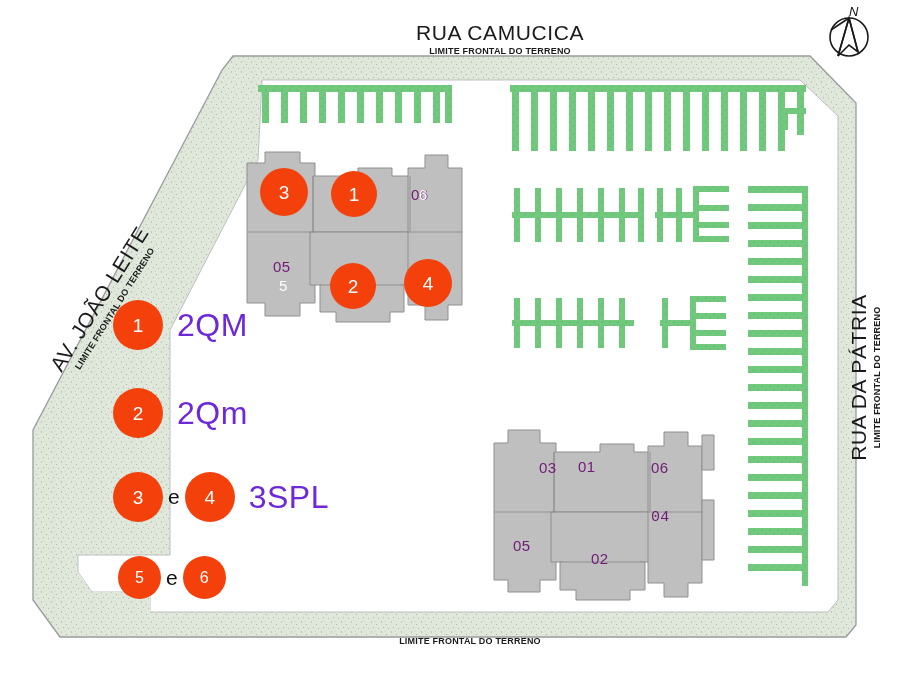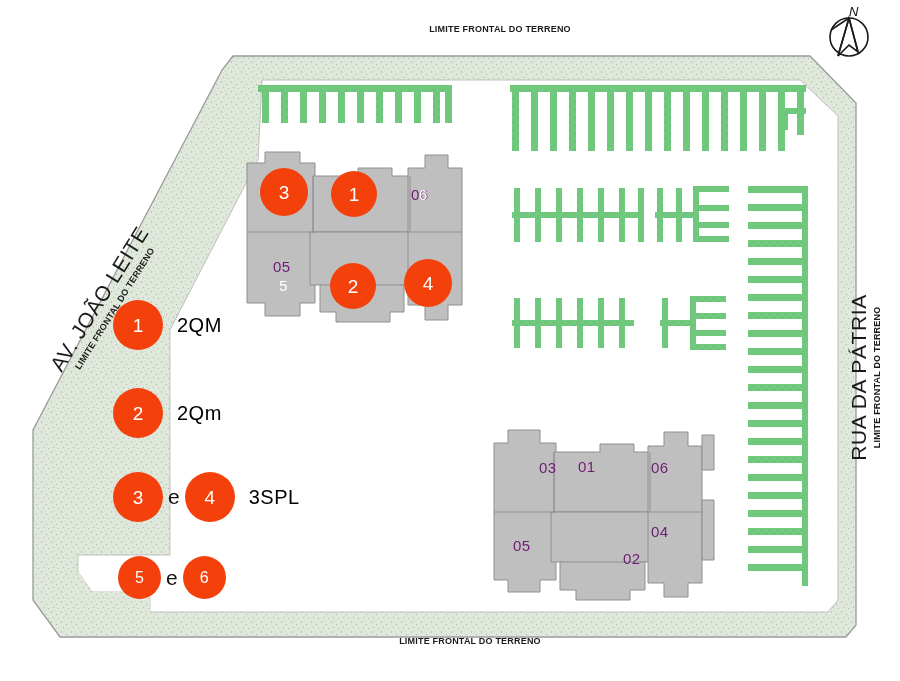--- a/index.html
+++ b/index.html
@@ -14,21 +14,21 @@
   .street-sub{font-size:9px;font-weight:700;letter-spacing:.2px;line-height:1.2;margin-top:2px;}
 
   .badge{position:absolute;border-radius:50%;background:#F4410C;color:#fff;
          display:flex;align-items:center;justify-content:center;
          font-size:19px;font-weight:400;line-height:1;}
   .badge.small{font-size:16px;}
 
   .legend-row{position:absolute;display:flex;align-items:center;}
   .legend-row .badge{position:static;flex:0 0 auto;}
   .legend-conj{font-size:21px;color:#111;margin:0 5px;}
-  .legend-text{font-size:20px;color:#000000;letter-spacing:.5px;margin-left:14px;white-space:nowrap;}
+  .legend-text{font-size:32px;color:#6d28d9;letter-spacing:.5px;margin-left:14px;white-space:nowrap;}
 
   .unit-lbl{position:absolute;font-size:15px;color:#701a75;letter-spacing:.3px;}
   .unit-lbl.white{color:#ffffff;}
 
   .compass-n{position:absolute;font-size:13px;color:#111;font-style:italic;}
 </style>
 </head>
 <body>
 
 <div id="stage">
@@ -219,20 +219,21 @@
     <g fill="none" stroke="#1a1a1a" stroke-width="1.6">
       <circle cx="849" cy="37" r="19"></circle>
       <path d="M849,18 L838,56 L849,45 L858,52 Z" fill="none"></path>
       <line x1="849" y1="18" x2="838" y2="56"></line>
       <line x1="849" y1="18" x2="858" y2="52"></line>
       <line x1="849" y1="18" x2="831" y2="30"></line>
     </g>
   </svg>
 
   <div class="street-label" style="left:330px;top:22px;width:340px;">
+    <div class="street-name">RUA CAMUCICA</div>
     <div class="street-sub">LIMITE FRONTAL DO TERRENO</div>
   </div>
 
   <div class="street-label" style="left:300px;top:634px;width:340px;">
     <div class="street-sub">LIMITE FRONTAL DO TERRENO</div>
   </div>
 
   <div class="street-label" style="left:-25px;top:285px;width:260px;transform:rotate(-58deg);transform-origin:center center;">
     <div class="street-name">AV. JOÃO LEITE</div>
     <div class="street-sub">LIMITE FRONTAL DO TERRENO</div>
@@ -253,22 +254,22 @@
   <div class="unit-lbl" style="left:411px;top:186px;">06</div>
   <div class="unit-lbl white" style="left:419px;top:186px;">6</div>
 
   <div class="unit-lbl" style="left:273px;top:258px;">05</div>
   <div class="unit-lbl white" style="left:279px;top:277px;">5</div>
 
   <div class="unit-lbl" style="left:539px;top:459px;">03</div>
   <div class="unit-lbl" style="left:578px;top:458px;">01</div>
   <div class="unit-lbl" style="left:651px;top:459px;">06</div>
   <div class="unit-lbl" style="left:513px;top:537px;">05</div>
-  <div class="unit-lbl" style="left:591px;top:550px;margin-left:32px;">02</div>
-  <div class="unit-lbl" style="left:651px;top:523px;">04</div>
+  <div class="unit-lbl" style="left:591px;top:550px;">02</div>
+  <div class="unit-lbl" style="left:651px;top:509px;font-family:Liberation Mono, monospace;">04</div>
 
   <div class="legend-row" style="left:113px;top:300px;">
     <div class="badge" style="width:50px;height:50px;">1</div>
     <div class="legend-text">2QM</div>
   </div>
 
   <div class="legend-row" style="left:113px;top:388px;">
     <div class="badge" style="width:50px;height:50px;">2</div>
     <div class="legend-text">2Qm</div>
   </div>

